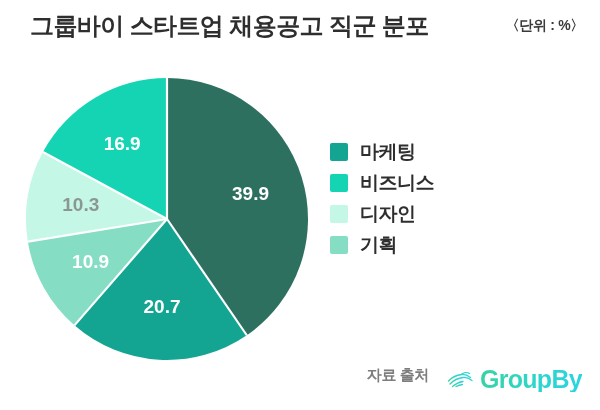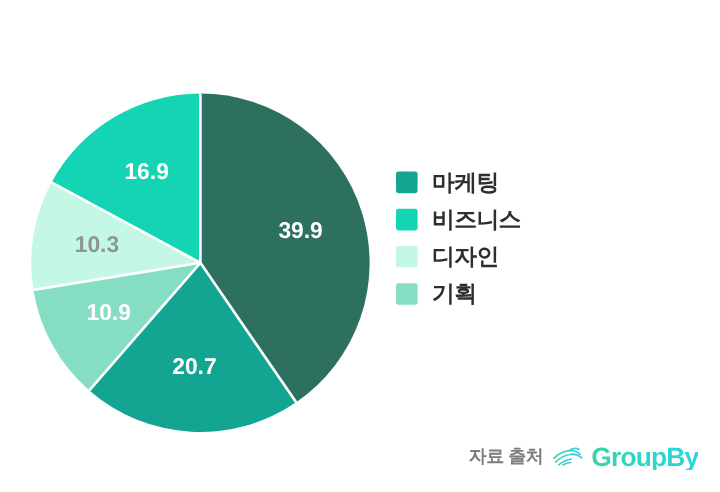--- a/index.html
+++ b/index.html
@@ -105,57 +105,61 @@
     letter-spacing: -0.5px;
     white-space: nowrap;
   }
 
   
   .source {
     position: absolute;
     right: 18px;
     bottom: 18px;
     display: flex;
-    align-items: center;
-    gap: 7px;
+    align-items: flex-start;
+    gap: 18px;
   }
   .source-label {
     font-size: 15px;
     font-weight: bold;
     color: #7d7d7d;
     letter-spacing: -0.4px;
     white-space: nowrap;
   }
   .brand {
     display: flex;
     align-items: center;
     gap: 5px;
   }
   .brand-mark {
     width: 28px;
     height: 22px;
     display: block;
   }
   .brand-name {
-    font-size: 22px;
+    font-size: 25px;
     font-weight: bold;
     letter-spacing: -0.7px;
     background: linear-gradient(95deg, #3ad2a4 0%, #2ed6c4 45%, #29d4e2 100%);
     -webkit-background-clip: text;
     background-clip: text;
     color: transparent;
     white-space: nowrap;
     line-height: 1.05;
   }
 </style>
 </head>
 <body>
 
 <div class="figure">
 
+  <div class="header">
+    <div class="chart-title">그룹바이 스타트업 채용공고 직군 분포</div>
+    <div class="unit-note">〈단위 : %〉</div>
+  </div>
 
   <div class="pie-wrap">
     <svg class="pie-svg" viewBox="0 0 282 282">
       <g id="pie-slices">
           <path d="M 141 141 L 141.00 0.00 A 141 141 0 0 1 220.80 257.25 Z" fill="#2d7060"></path>
           <path d="M 141 141 L 220.80 257.25 A 141 141 0 0 1 48.43 247.36 Z" fill="#13a592"></path>
           <path d="M 141 141 L 48.43 247.36 A 141 141 0 0 1 1.82 163.57 Z" fill="#85ddc4"></path>
           <path d="M 141 141 L 1.82 163.57 A 141 141 0 0 1 16.92 74.03 Z" fill="#c5f7e6"></path>
           <path d="M 141 141 L 16.92 74.03 A 141 141 0 0 1 141.00 0.00 Z" fill="#15d4b4"></path>
         </g>

